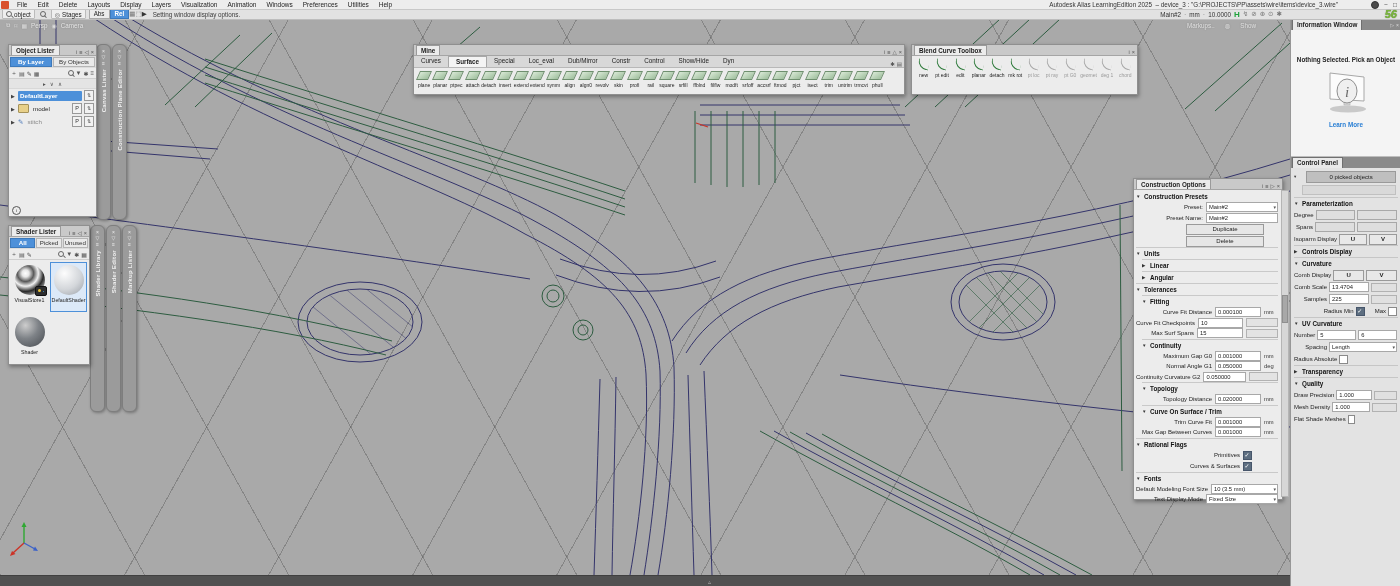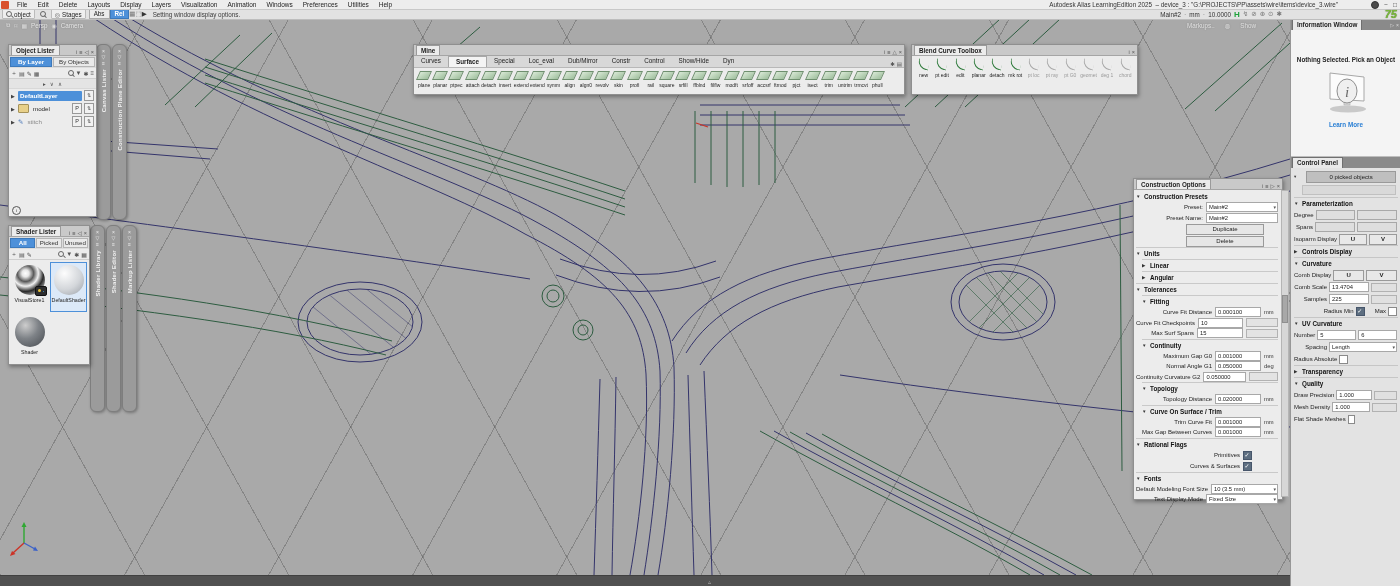--- a/index.html
+++ b/index.html
@@ -160,21 +160,21 @@
         <span class="menu-item">Utilities</span>
         <span class="menu-item">Help</span>
       </div>
     <span class="win-title"><span>Autodesk Alias LearningEdition 2025</span>&nbsp;&nbsp;<span>– device_3 : "G:\PROJECTS\PP\assets\wire\items\device_3.wire"</span></span>
     <span class="win-btns">
       <span class="avatar-dot"></span>
       <span class="win-btn">−</span>
       <span class="win-btn">□</span>
     </span>
   </div>
-  <span class="fps">75</span>
+  <span class="fps">56</span>
 
   <div class="toolbar">
     <span class="tb-chip">
         <span class="mag"></span>
         <span>object</span>
       </span>
     <span class="tb-chip tb-plain">
         <span class="mag"></span>
       </span>
     <span class="tb-chip">

